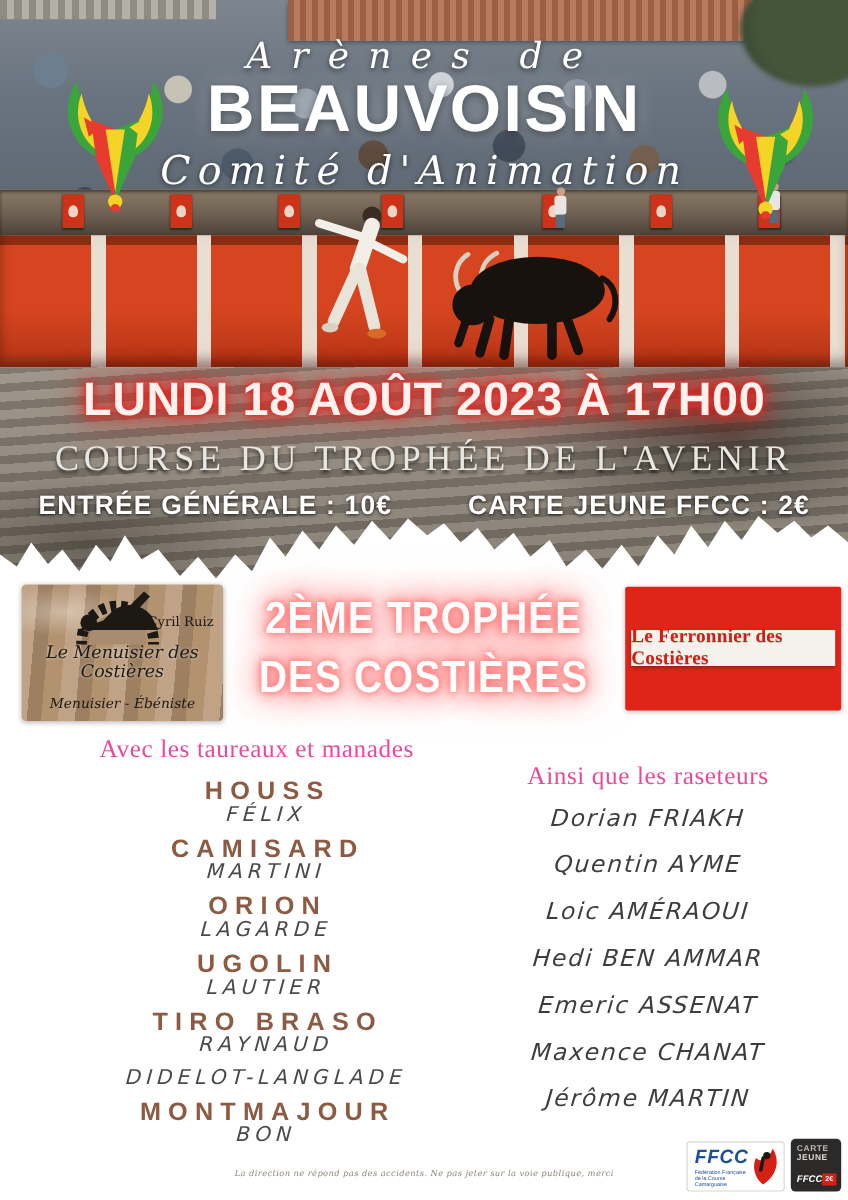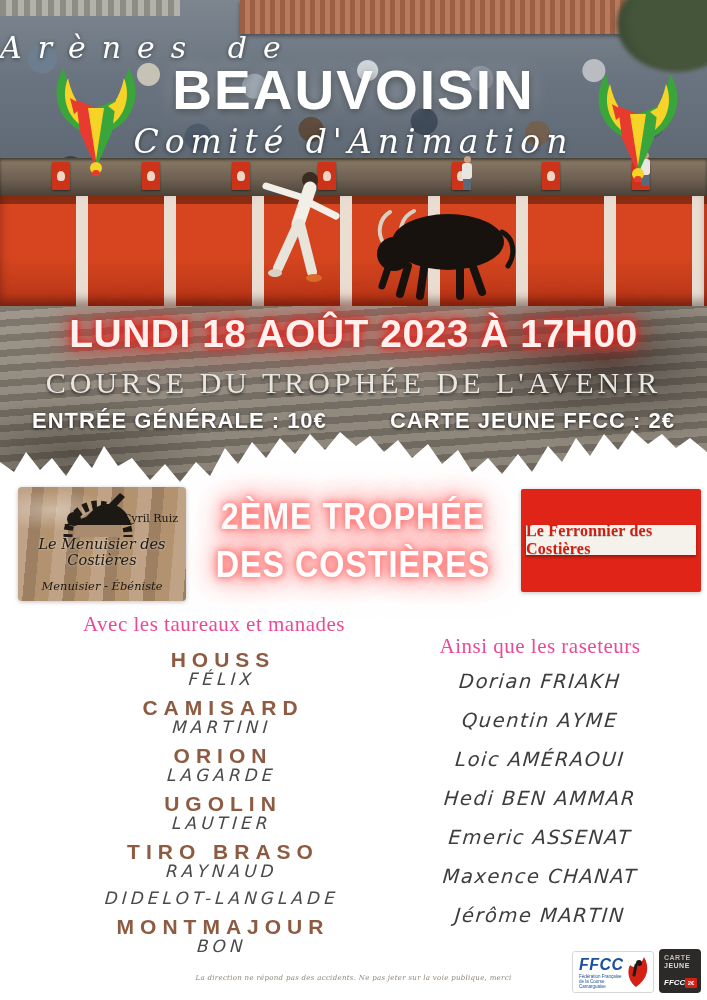--- a/index.html
+++ b/index.html
@@ -72,21 +72,21 @@
       repeating-linear-gradient(-4deg, rgba(40,34,28,.28) 0 7px, rgba(150,140,128,.15) 7px 15px),
       linear-gradient(180deg,#a29a8e 0%,#938b80 50%,#878074 100%);
   }
   .figure-small{position:absolute;width:14px;height:34px;}
   .figure-small .fs-head{position:absolute;top:0;left:4px;width:7px;height:7px;border-radius:50%;background:#caa184;}
   .figure-small .fs-body{position:absolute;top:7px;left:2px;width:10px;height:16px;border-radius:3px;background:#e8e6e0;}
   .figure-small .fs-legs{position:absolute;top:23px;left:3px;width:8px;height:11px;background:#5a6a7a;}
   
   .script{font-family:"DejaVu Serif",serif;font-style:italic;color:#ffffff;}
   .arenes{
-    position:absolute;top:30px;left:0;width:707px;text-align:left;
+    position:absolute;top:30px;left:0;width:707px;text-align:center;
     font-size:30px;letter-spacing:16px;text-shadow:0 1px 4px rgba(0,0,0,.55);
   }
   .city{
     position:absolute;top:58px;left:0;width:707px;text-align:center;
     font-weight:900;font-size:55px;letter-spacing:2px;color:#ffffff;
     text-shadow:0 2px 8px rgba(0,0,0,.45), 0 0 18px rgba(255,255,255,.35);
   }
   .comite{
     position:absolute;top:122px;left:0;width:707px;text-align:center;
     font-size:33px;letter-spacing:6px;text-shadow:0 1px 4px rgba(0,0,0,.55);

